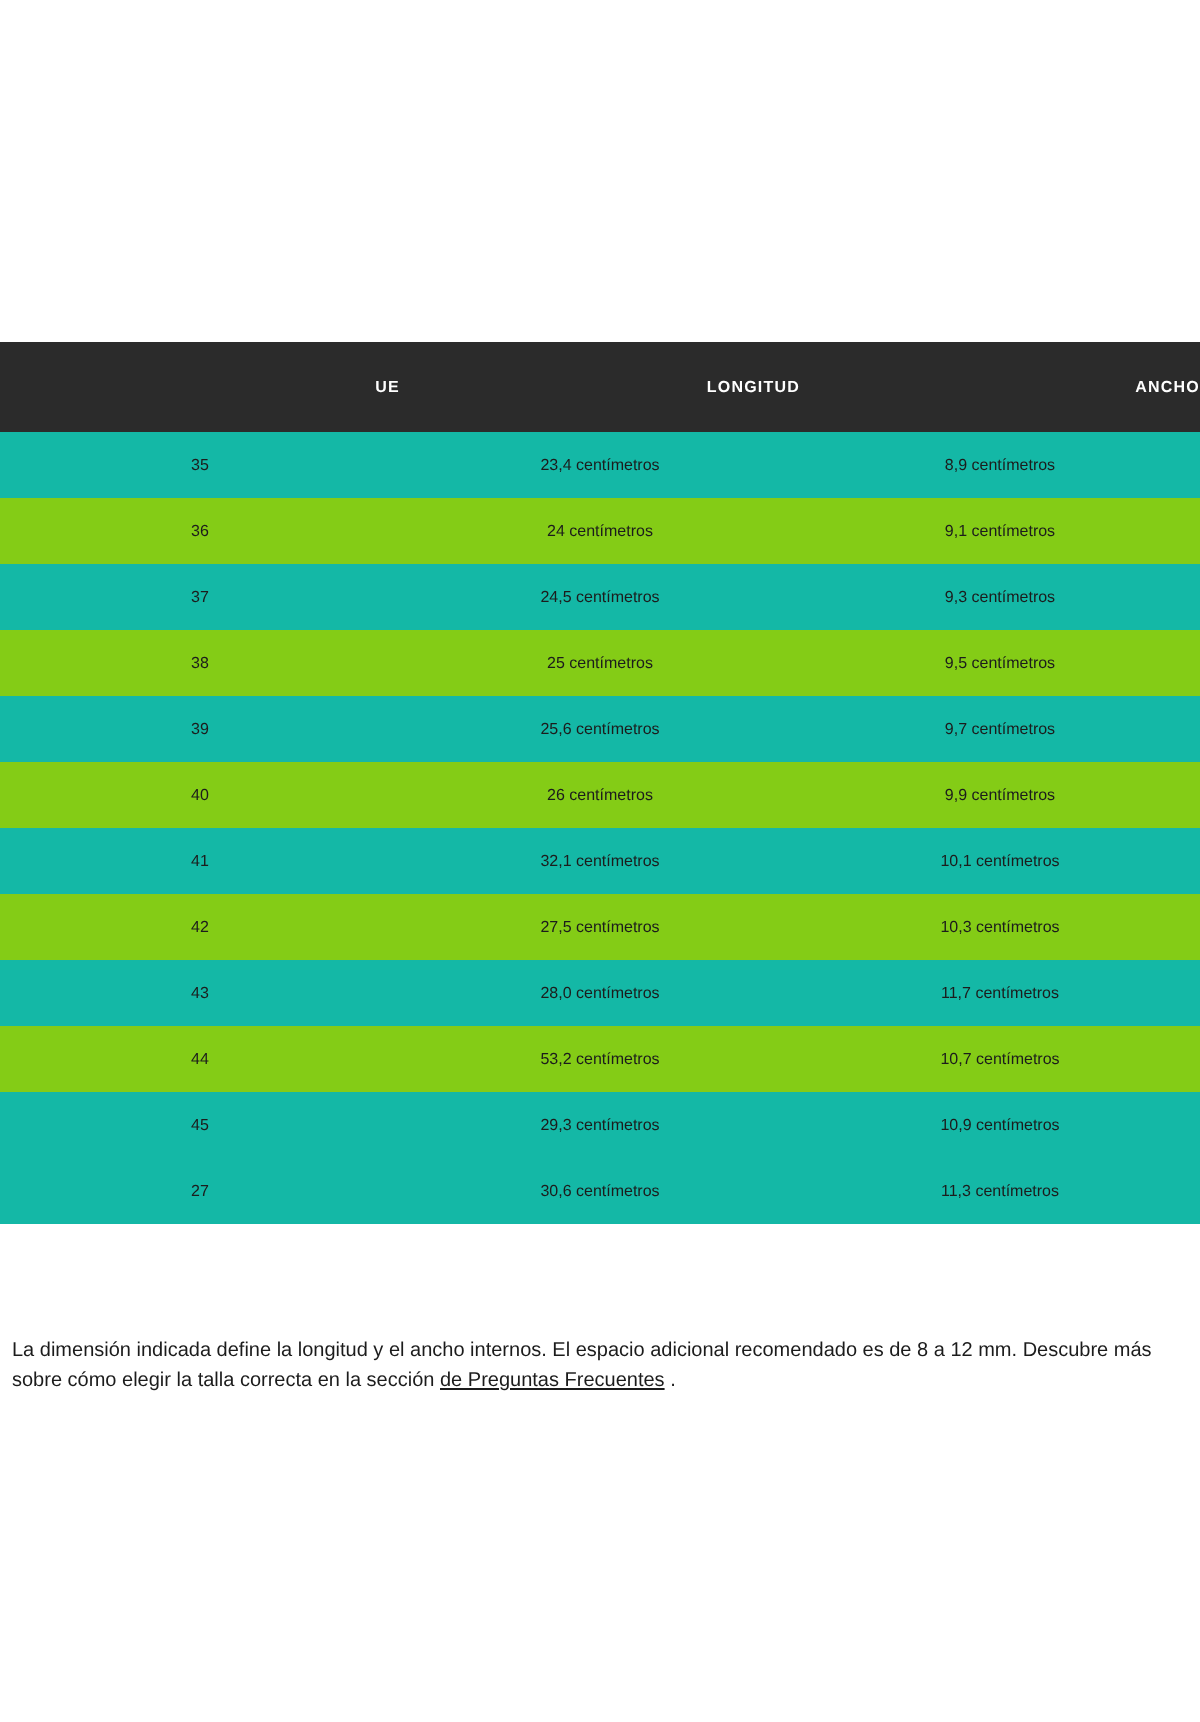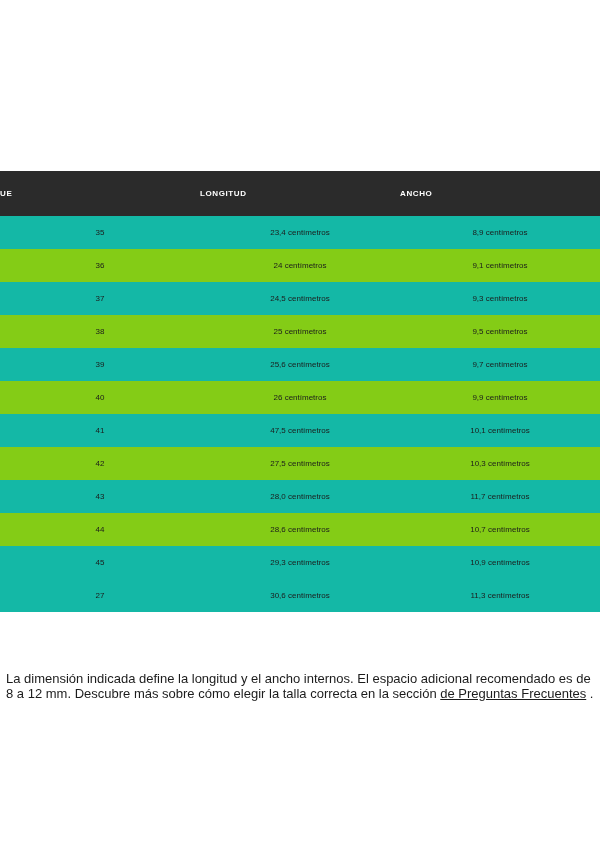--- a/index.html
+++ b/index.html
@@ -32,21 +32,21 @@
   }
   table.size-table thead th {
     background: #2b2b2b;
     color: #ffffff;
     font-size: 8px;
     font-weight: bold;
     letter-spacing: 0.6px;
     text-transform: uppercase;
     height: 45px;
     vertical-align: middle;
-    text-align: left;
+    text-align: right;
     padding: 0;
   }
   table.size-table tbody td {
     font-size: 8px;
     color: #1c1c1c;
     height: 33px;
     text-align: center;
     vertical-align: middle;
     padding: 0;
     font-weight: normal;
@@ -60,21 +60,21 @@
   .col-size { width: 200px; }
   .col-length { width: 200px; }
   .col-width { width: 200px; }
 
   .note {
     position: absolute;
     top: 658px;
     left: 0;
     width: 588px;
     padding: 0 6px;
-    font-size: 13px;
+    font-size: 10px;
     line-height: 15px;
     color: #1c1c1c;
     text-align: left;
   }
   .note a {
     color: #1c1c1c;
     text-decoration: underline;
   }
   .note .note-tail {
     white-space: pre;
@@ -120,36 +120,36 @@
           <td>25,6 centímetros</td>
           <td>9,7 centímetros</td>
         </tr>
         <tr class="row-odd">
           <td>40</td>
           <td>26 centímetros</td>
           <td>9,9 centímetros</td>
         </tr>
         <tr class="row-even">
           <td>41</td>
-          <td>47,5 centímetros</td>
+          <td>32,1 centímetros</td>
           <td>10,1 centímetros</td>
         </tr>
         <tr class="row-odd">
           <td>42</td>
           <td>27,5 centímetros</td>
           <td>10,3 centímetros</td>
         </tr>
         <tr class="row-even">
           <td>43</td>
           <td>28,0 centímetros</td>
           <td>11,7 centímetros</td>
         </tr>
         <tr class="row-odd">
           <td>44</td>
-          <td>28,6 centímetros</td>
+          <td>53,2 centímetros</td>
           <td>10,7 centímetros</td>
         </tr>
         <tr class="row-even">
           <td>45</td>
           <td>29,3 centímetros</td>
           <td>10,9 centímetros</td>
         </tr>
         <tr class="row-even">
           <td>27</td>
           <td>30,6 centímetros</td>

